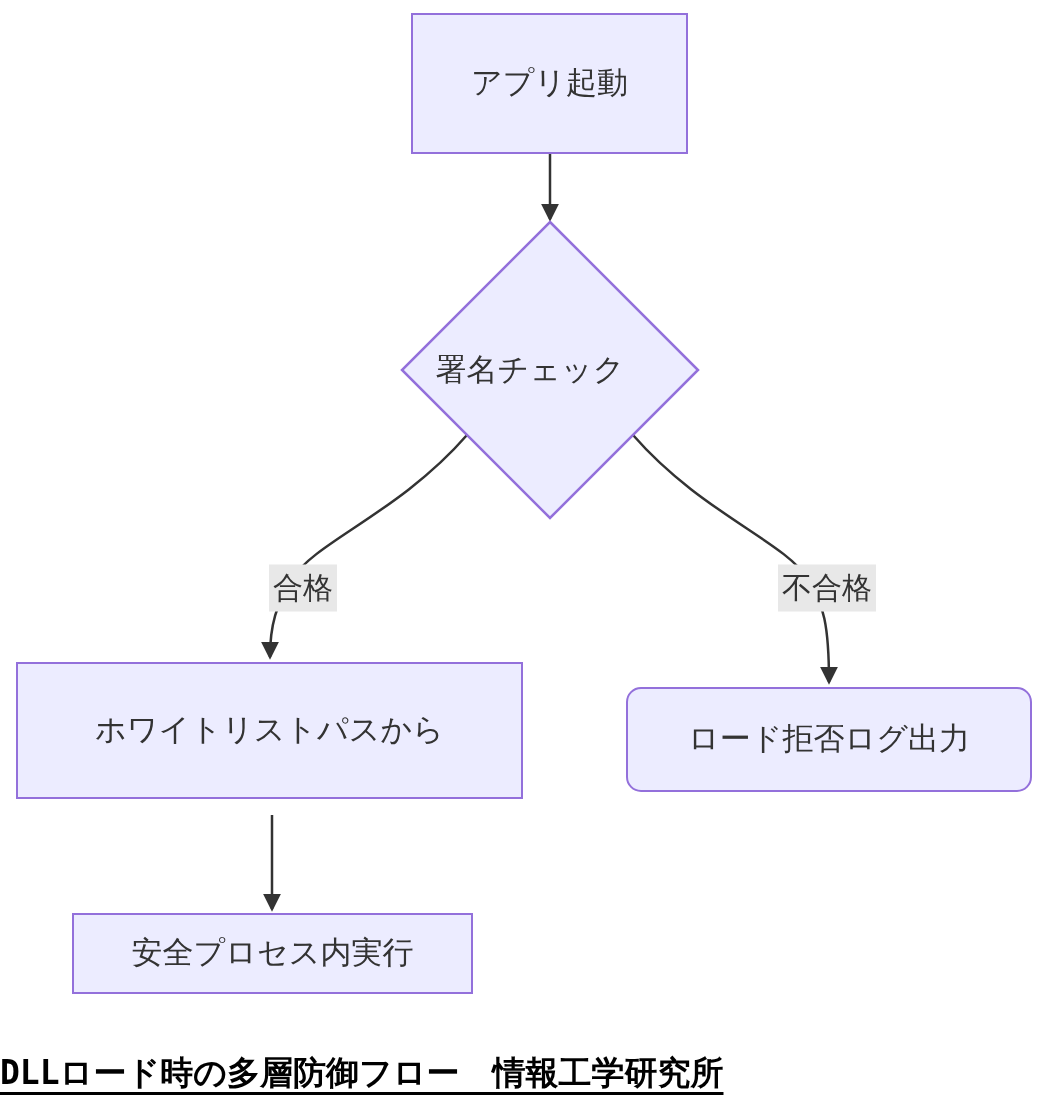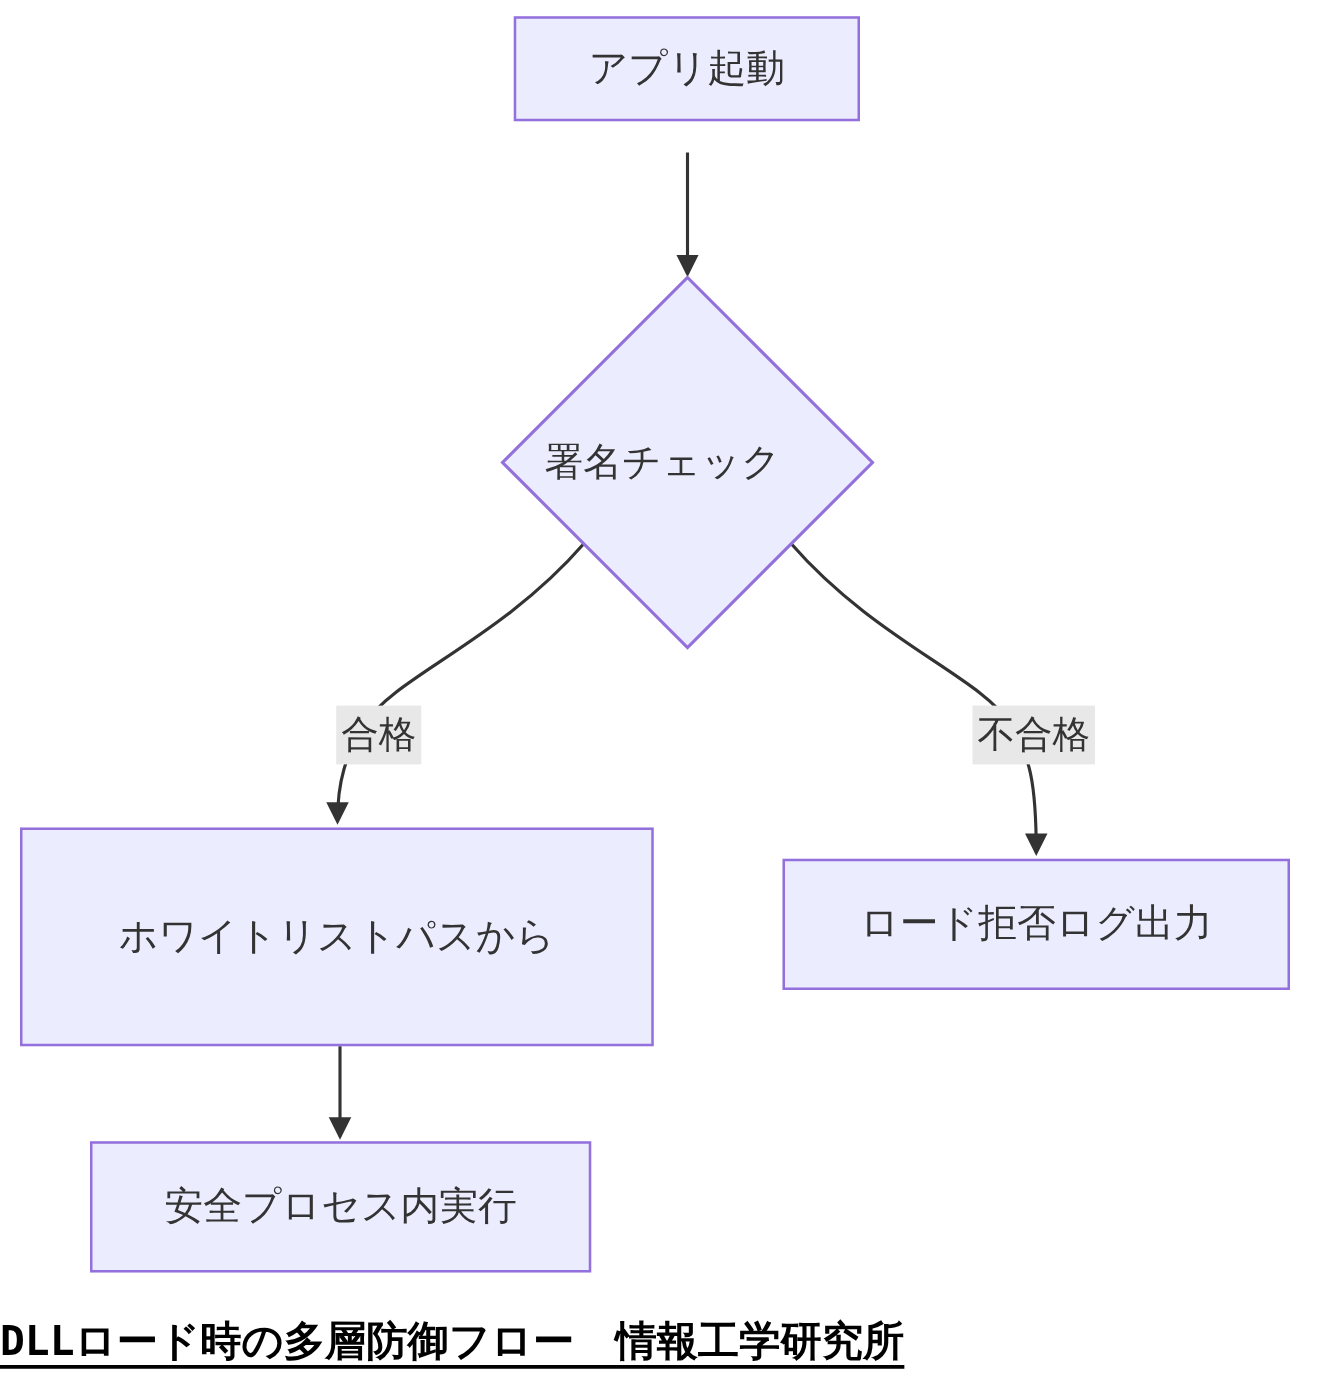--- a/index.html
+++ b/index.html
@@ -28,24 +28,24 @@
     position:absolute;
     background:var(--node-fill);
     border:2.5px solid var(--node-border);
     display:flex;align-items:center;justify-content:center;
     text-align:center;
     color:var(--text);
     font-size:31px;
     line-height:1.5;
     box-sizing:border-box;
   }
-  .n-app{left:411px;top:13px;width:277px;height:84px;}
-  .n-whitelist{left:16px;top:662px;width:507px;height:175px;}
-  .n-deny{left:626px;top:687px;width:406px;height:105px;}
-  .n-safe{left:72px;top:913px;width:401px;height:105px;}
+  .n-app{left:411px;top:13px;width:277px;height:141px;}
+  .n-whitelist{left:16px;top:662px;width:507px;height:137px;}
+  .n-deny{left:626px;top:687px;width:406px;height:105px;border-radius:15px;}
+  .n-safe{left:72px;top:913px;width:401px;height:81px;}
 
   .diamond-label{
     position:absolute;left:380px;top:340px;width:300px;height:60px;
     display:flex;align-items:center;justify-content:center;
     color:var(--text);font-size:31px;background:transparent;border:none;text-align:center;
   }
 
   .edge-label{
     position:absolute;
     transform:translate(-50%,-50%);

